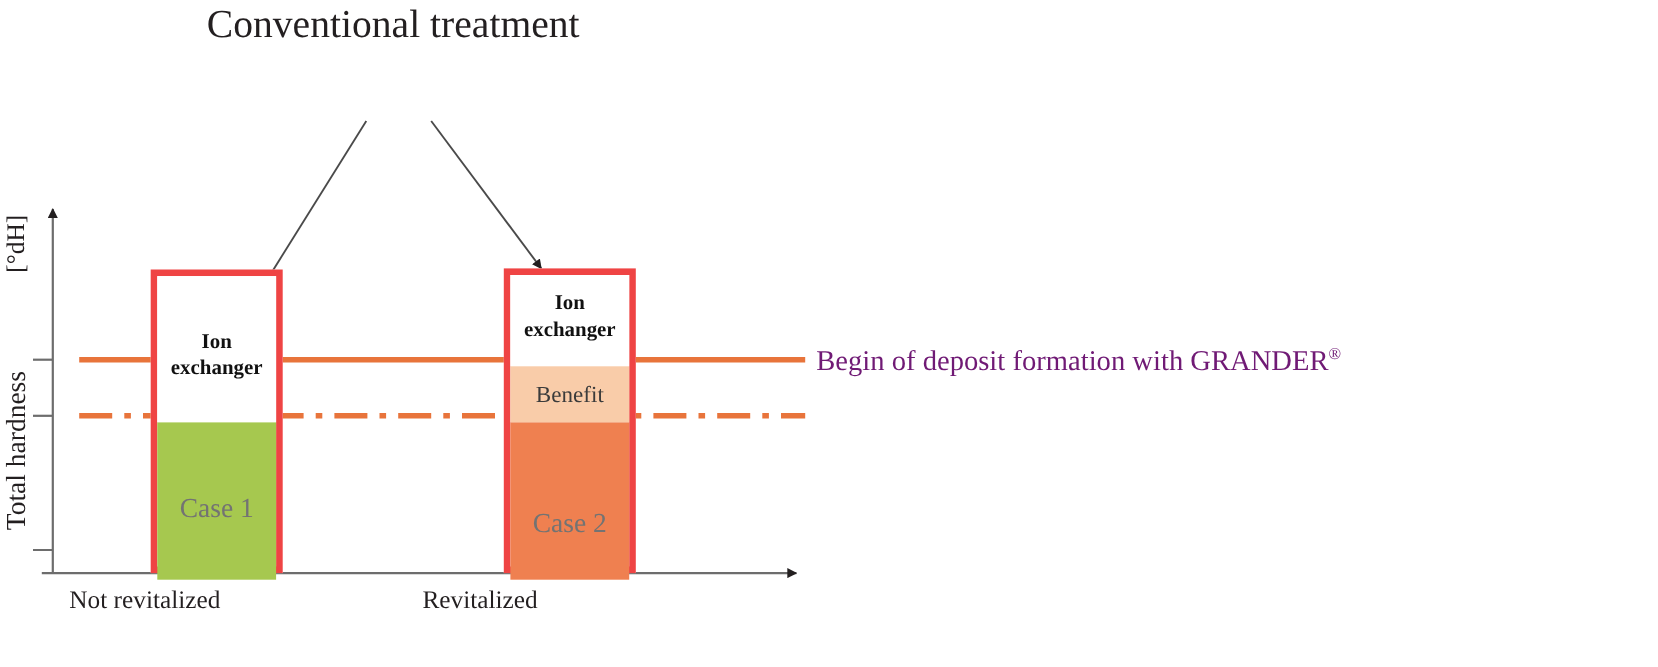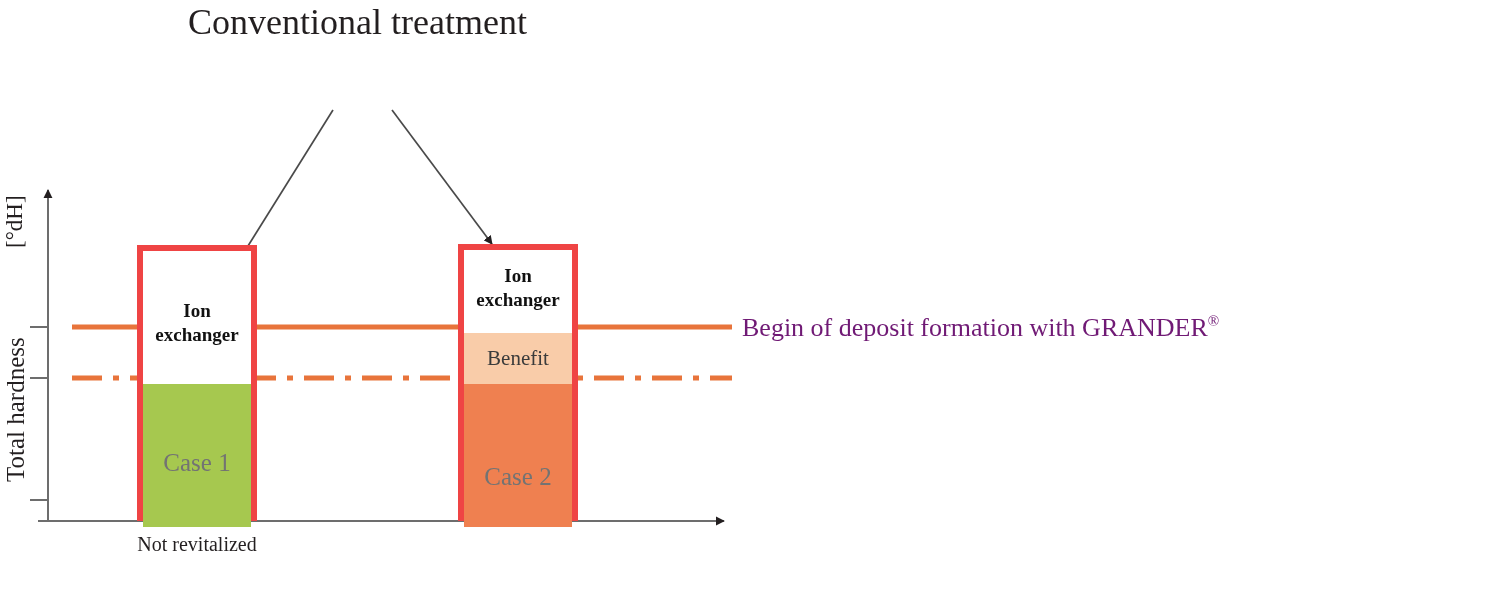--- a/index.html
+++ b/index.html
@@ -93,22 +93,22 @@
     top: 290px;
     transform-origin: left top;
     transform: rotate(-90deg) translate(-192px, 0);
     font-size: 25px;
     white-space: nowrap;
     color: #231f20;
   }
   .x-tick-label {
     position: absolute;
     top: 533px;
-    font-size: 20px;
-    text-align: center;
+    font-size: 23px;
+    text-align: left;
     white-space: nowrap;
     color: #231f20;
   }
 
   
   .legend-entry {
     position: absolute;
     left: 742px;
     font-size: 26px;
     white-space: nowrap;
@@ -152,20 +152,21 @@
 
     <line x1="333" y1="110" x2="238" y2="262" stroke="#4a4a4a" stroke-width="1.7" marker-end="url(#arrow-dark)"></line>
 
     <line x1="392" y1="110" x2="492" y2="244" stroke="#4a4a4a" stroke-width="1.7" marker-end="url(#arrow-dark)"></line>
   </svg>
 
   <div id="y-axis-unit">[°dH]</div>
   <div id="y-axis-title">Total hardness</div>
 
   <div class="x-tick-label" style="left:63px; width:268px;">Not revitalized</div>
+  <div class="x-tick-label" style="left:384px; width:268px;">Revitalized</div>
 
   <div class="bar" style="left:137px; top:245px; width:120px; height:276px;">
 
     <div class="seg" style="top:0; height:133px; background:#ffffff;"></div>
 
     <div class="seg" style="top:133px; height:143px; background:#a6c84f;"></div>
 
     <div class="seg-label label-ion" style="top:48px;">
       <span>Ion</span><br>
       <span>exchanger</span>

